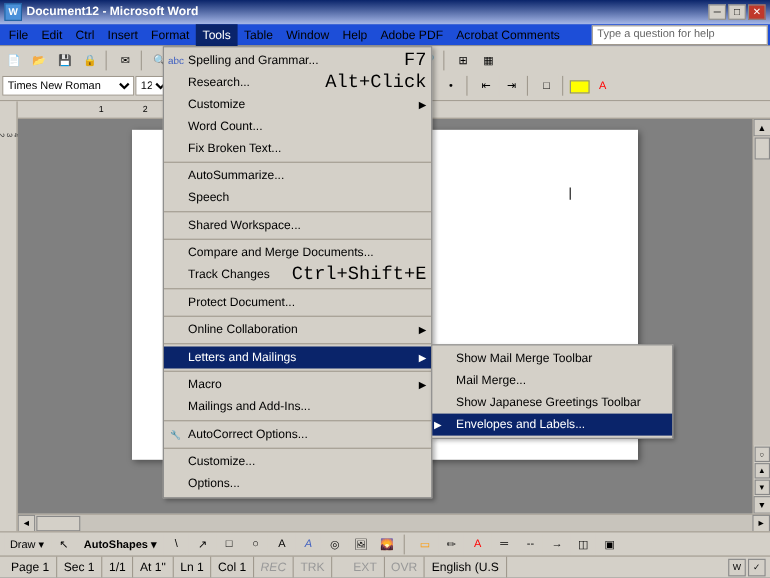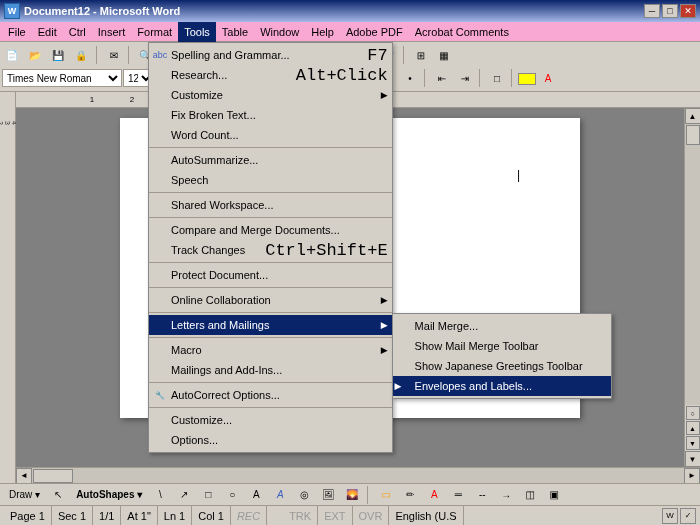--- a/index.html
+++ b/index.html
@@ -33,21 +33,21 @@
       width: 16px; height: 14px;
       background: #d4d0c8;
       border: 1px solid #888;
       display: flex; align-items: center; justify-content: center;
       font-size: 9px; cursor: pointer; color: #000;
     }
     .title-btn.close { background: #c0392b; color: white; }
 
     
     .menu-bar {
-      background: #f9a8d4;
+      background: #1d4ed8;
       height: 20px;
       display: flex;
       align-items: center;
       border-bottom: 1px solid #a0998e;
       padding: 0 2px;
       text-align: right;
     }
     .menu-item {
       padding: 2px 6px;
       cursor: pointer;
@@ -276,20 +276,23 @@
     <div class="menu-item">Edit</div>
     <div class="menu-item">Ctrl</div>
     <div class="menu-item">Insert</div>
     <div class="menu-item">Format</div>
     <div class="menu-item active">Tools</div>
     <div class="menu-item">Table</div>
     <div class="menu-item">Window</div>
     <div class="menu-item">Help</div>
     <div class="menu-item">Adobe PDF</div>
     <div class="menu-item">Acrobat Comments</div>
+    <div class="help-box">
+      <span style="color:#666; font-size:10px;">Type a question for help</span>
+    </div>
   </div>
 
   <div class="toolbar-area">
     <div class="toolbar-row">
 
       <div class="tb-btn" title="New">📄</div>
       <div class="tb-btn" title="Open">📂</div>
       <div class="tb-btn" title="Save">💾</div>
       <div class="tb-btn" title="Permission">🔒</div>
       <div class="tb-separator"></div>
@@ -429,22 +432,22 @@
   </div>
 
   <div class="status-bar">
     <div class="status-cell">Page 1</div>
     <div class="status-cell">Sec 1</div>
     <div class="status-cell">1/1</div>
     <div class="status-cell">At  1"</div>
     <div class="status-cell">Ln  1</div>
     <div class="status-cell">Col  1</div>
     <div class="status-cell" style="color:#999;font-style:italic;">REC</div>
-    <div class="status-cell" style="color:#999;margin-left:16px;">TRK</div>
-    <div class="status-cell" style="color:#999;">EXT</div>
+    <div class="status-cell" style="color:#999;">TRK</div>
+    <div class="status-cell" style="color:#999;margin-left:13px;">EXT</div>
     <div class="status-cell" style="color:#999;">OVR</div>
     <div class="status-cell">English (U.S</div>
     <div style="margin-left:auto; display:flex; gap:2px;">
       <div style="width:16px; height:16px; background:#d4d0c8; border:1px solid #888; display:flex; align-items:center; justify-content:center; font-size:8px;">W</div>
       <div style="width:16px; height:16px; background:#d4d0c8; border:1px solid #888; display:flex; align-items:center; justify-content:center; font-size:8px;">✓</div>
     </div>
   </div>
 
 </div>
 
@@ -462,25 +465,25 @@
       <span>Research...</span>
       <span class="shortcut">Alt+Click</span>
     </div>
 
     <div class="drop-item">
       <span>Customize</span>
       <span class="arrow" style="margin-left:auto;">▶</span>
     </div>
 
     <div class="drop-item">
+      <span>Word Count...</span>
+    </div>
+
+    <div class="drop-item">
       <span>Fix Broken Text...</span>
-    </div>
-
-    <div class="drop-item">
-      <span>Word Count...</span>
     </div>
 
     <div class="drop-separator"></div>
 
     <div class="drop-item">
       <span>AutoSummarize...</span>
     </div>
 
     <div class="drop-item">
       <span>Speech</span>
@@ -518,25 +521,25 @@
 
     <div class="drop-separator"></div>
 
     <div class="drop-item highlighted" style="background:#0a246a; color:white; position:relative;">
       <span>Letters and Mailings</span>
       <span class="arrow" style="margin-left:auto; color:white;">▶</span>
 
       <div class="submenu" style="position:absolute; left:100%; top:-2px; min-width:220px; background:#d4d0c8; border:1px solid #888; box-shadow:2px 2px 4px rgba(0,0,0,0.3); padding:2px 0;">
 
         <div class="drop-item" style="color:#000;">
+          <span>Show Mail Merge Toolbar</span>
+        </div>
+
+        <div class="drop-item" style="color:#000;">
           <span>Mail Merge...</span>
-        </div>
-
-        <div class="drop-item" style="color:#000;">
-          <span>Show Mail Merge Toolbar</span>
         </div>
 
         <div class="drop-item" style="color:#000;">
           <span>Show Japanese Greetings Toolbar</span>
         </div>
 
         <div class="drop-item highlighted" style="background:#0a246a; color:white; position:relative;">
           <span style="position:absolute; left:2px; font-size:9px;">▶</span>
           <span>Envelopes and Labels...</span>
         </div>

